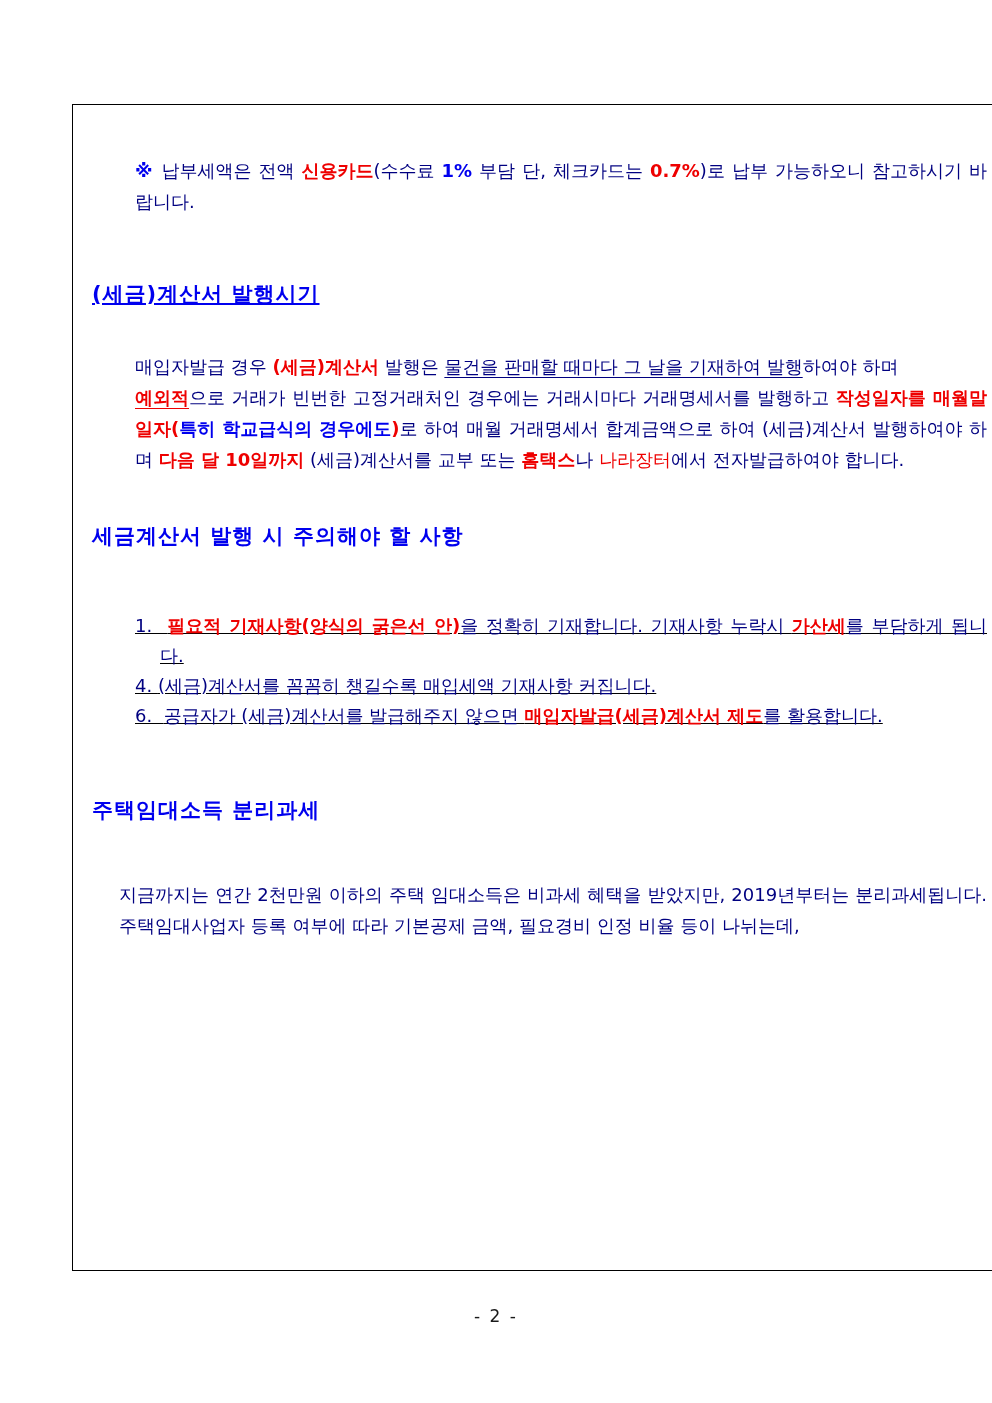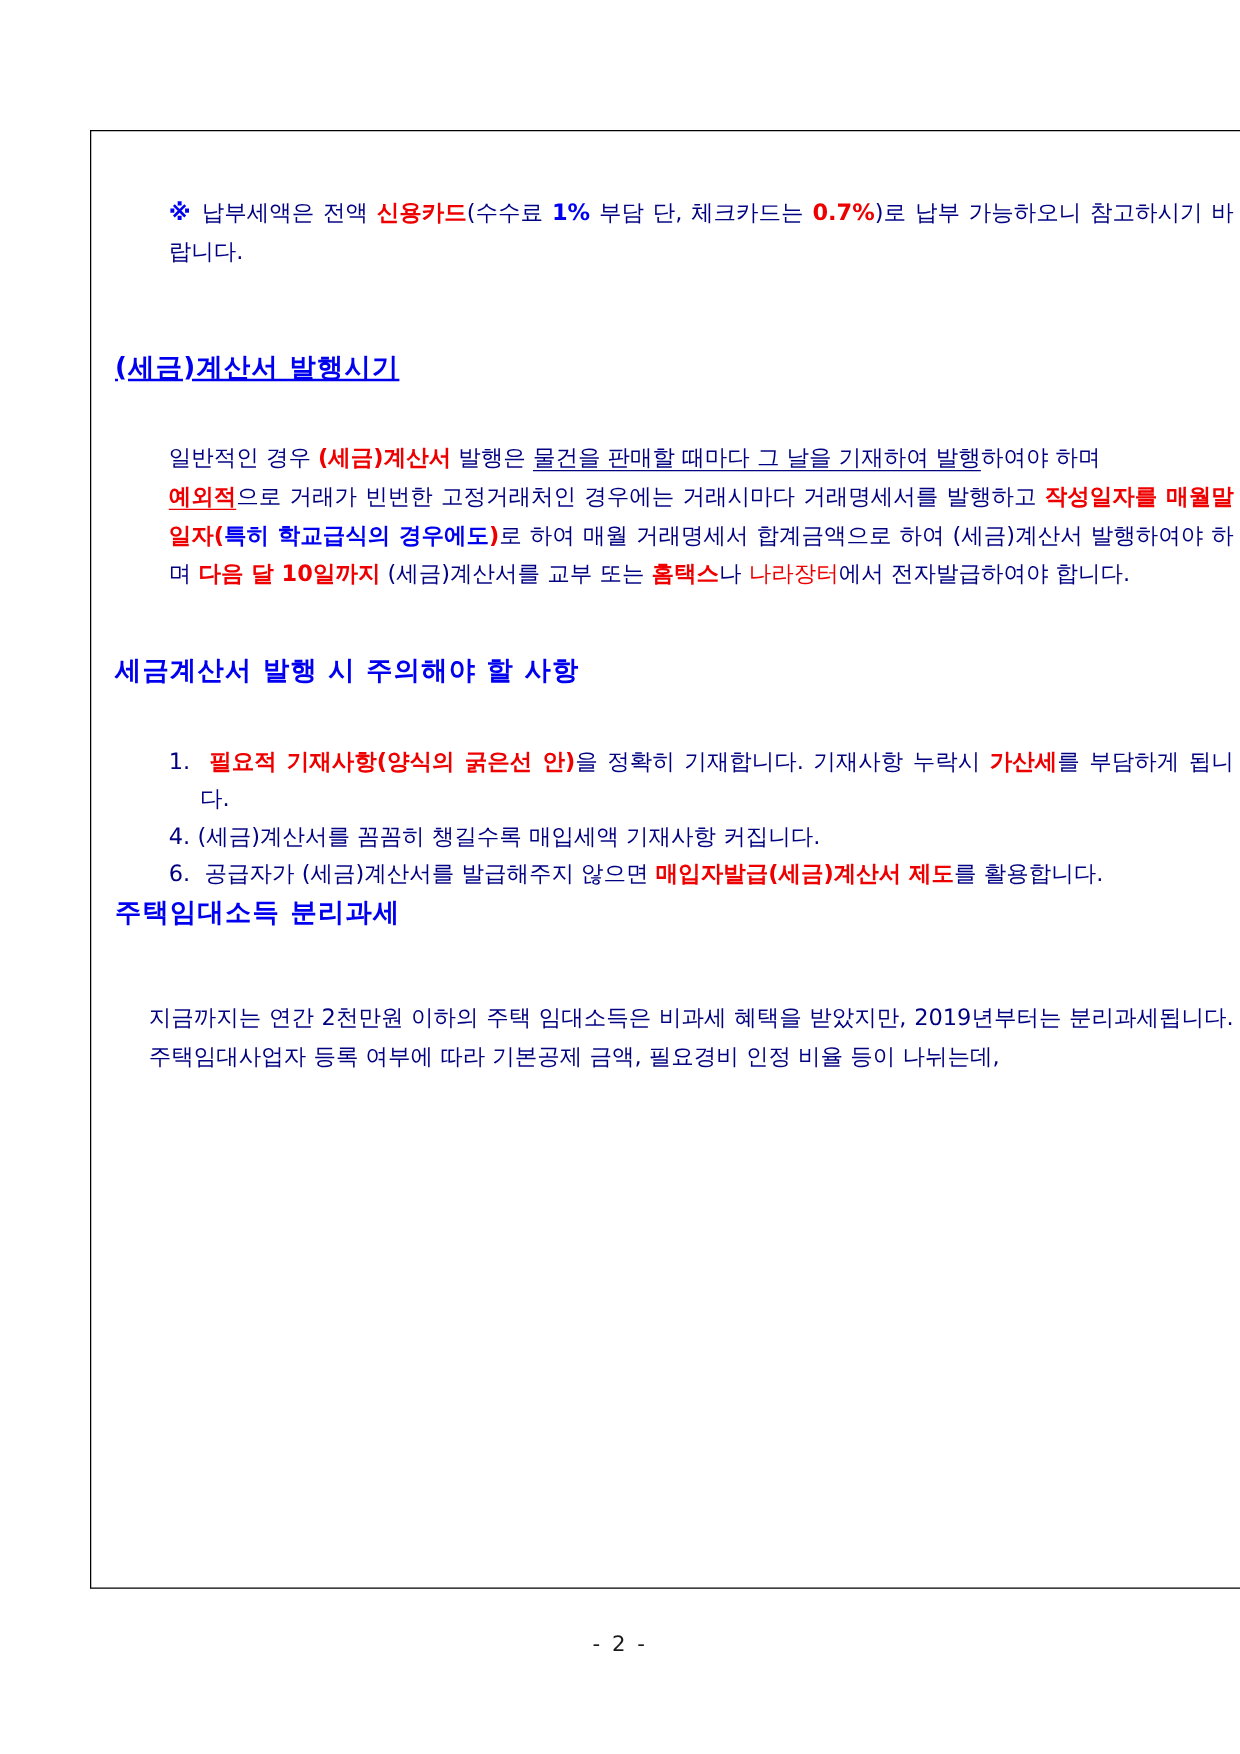--- a/index.html
+++ b/index.html
@@ -21,23 +21,23 @@
   .para{
     font-size:18px; line-height:31px; color:var(--navy);
     text-align:justify; margin-left:43px;
   }
   .heading{
     font-size:21px; line-height:30px; font-weight:bold; color:var(--blue);
     letter-spacing:1px;
   }
   .note{margin-bottom:62px;}
   .h-issuance{margin-bottom:42px;text-decoration:underline;}
-  .h-cautions{margin-top:46px; margin-bottom:44px;}
-  .h-rental{margin-bottom:54px;}
-  .cautions-list{margin-left:43px;}
+  .h-cautions{margin-top:46px; margin-bottom:60px;}
+  .h-rental{margin-top:64px; margin-bottom:54px;}
+  .cautions-list{margin-left:43px;text-decoration:underline;}
   .list-item{
     font-size:18px; line-height:30px; color:var(--navy);
     text-align:justify; padding-left:25px; text-indent:-25px;
   }
   .p3{margin-top:0;margin-left:27px;}
   .run{white-space:pre-wrap;}
   .navy{color:var(--navy);}
   .red{color:var(--red);}
   .red-bold{color:var(--red); font-weight:bold;}
   .blue-bold{color:var(--blue); font-weight:bold;}
@@ -50,21 +50,21 @@
 </style>
 </head>
 <body>
 
 <div class="doc-border">
 
   <p class="para note"><span class="run blue-bold">※ </span><span class="run navy">납부세액은 전액 </span><span class="run red-bold">신용카드</span><span class="run navy">(수수료 </span><span class="run blue-bold">1%</span><span class="run navy"> 부담 단, 체크카드는 </span><span class="run red-bold">0.7%</span><span class="run navy">)로 납부 가능하오니 참고하시기 바랍니다.</span></p>
 
   <h2 class="heading h-issuance">(세금)계산서 발행시기</h2>
 
-  <p class="para"><span class="run navy">일반적인 경우 </span><span class="run red-bold">(세금)계산서</span><span class="run navy"> 발행은 </span><span class="run navy-u">물건을 판매할 때마다 그 날을 기재하여 발행</span><span class="run navy">하여야 하며</span></p>
+  <p class="para"><span class="run navy">매입자발급 경우 </span><span class="run red-bold">(세금)계산서</span><span class="run navy"> 발행은 </span><span class="run navy-u">물건을 판매할 때마다 그 날을 기재하여 발행</span><span class="run navy">하여야 하며</span></p>
 
   <p class="para"><span class="run red-bold-u">예외적</span><span class="run navy">으로 거래가 빈번한 고정거래처인 경우에는 거래시마다 거래명세서를 발행하고 </span><span class="run red-bold">작성일자를 매월말일자(</span><span class="run blue-bold">특히 학교급식의 경우에도</span><span class="run red-bold">)</span><span class="run navy">로 하여 매월 거래명세서 합계금액으로 하여 (세금)계산서 발행하여야 하며 </span><span class="run red-bold">다음 달 10일까지</span><span class="run navy"> (세금)계산서를 교부 또는 </span><span class="run red-bold">홈택스</span><span class="run navy">나 </span><span class="run red">나라장터</span><span class="run navy">에서 전자발급하여야 합니다.</span></p>
 
   <h2 class="heading h-cautions">세금계산서 발행 시 주의해야 할 사항</h2>
 
   <div class="cautions-list">
     <div class="list-item"><span class="run navy">1.  </span><span class="run red-bold">필요적 기재사항(양식의 굵은선 안)</span><span class="run navy">을 정확히 기재합니다. 기재사항 누락시 </span><span class="run red-bold">가산세</span><span class="run navy">를 부담하게 됩니다.</span></div>
     <div class="list-item"><span class="run navy">4. </span><span class="run navy">(세금)계산서를 꼼꼼히 챙길수록 매입세액 기재사항 커집니다.</span></div>
     <div class="list-item"><span class="run navy">6.  </span><span class="run navy">공급자가 (세금)계산서를 발급해주지 않으면 </span><span class="run red-bold">매입자발급(세금)계산서 제도</span><span class="run navy">를 활용합니다.</span></div>
   </div>

